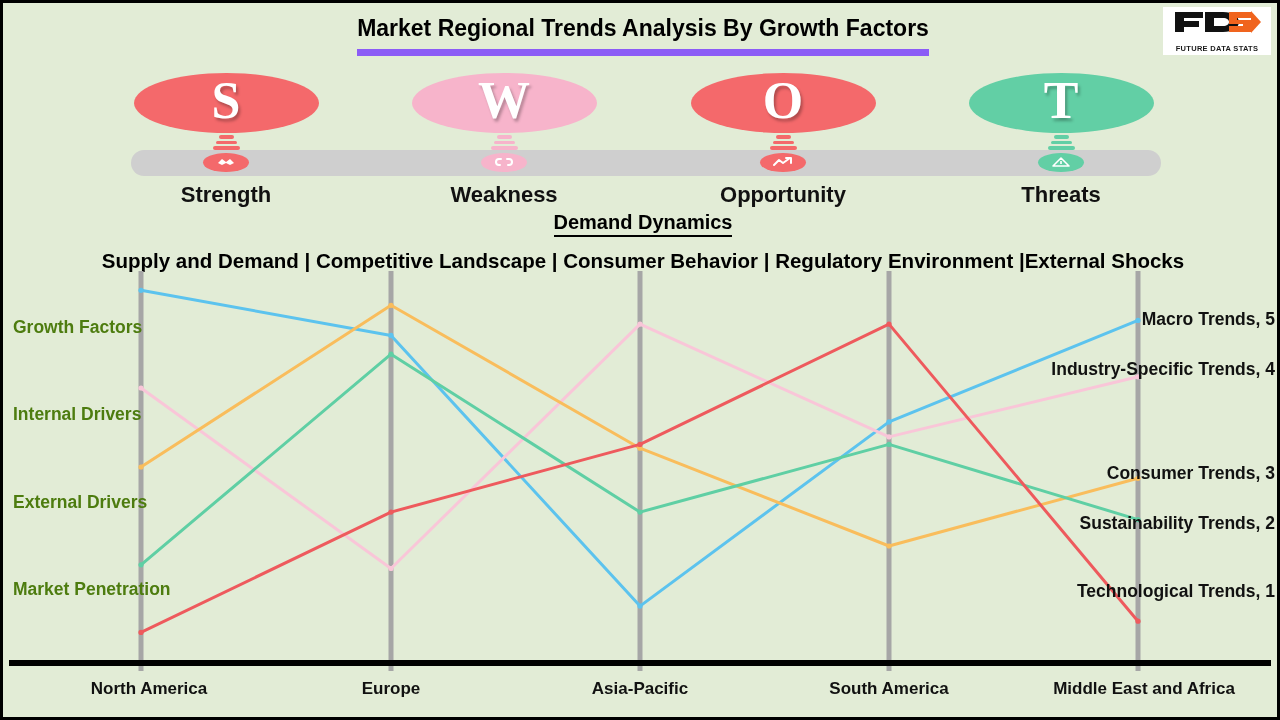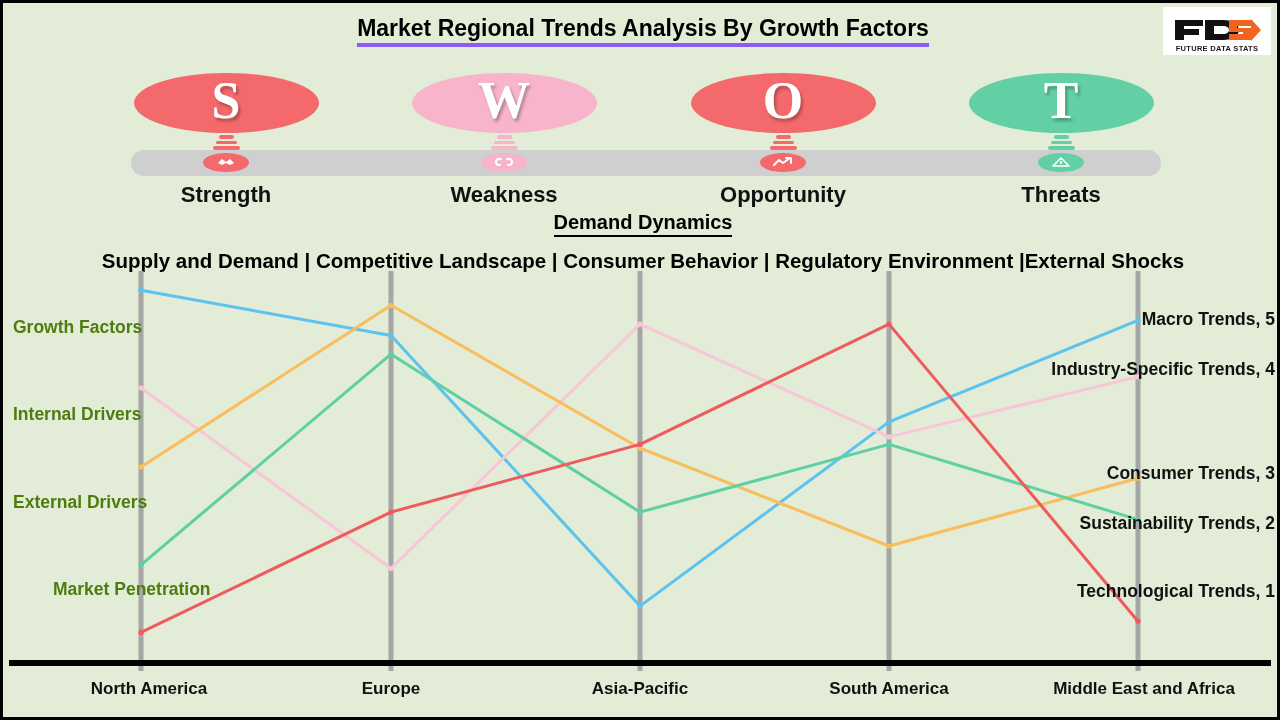--- a/index.html
+++ b/index.html
@@ -15,40 +15,40 @@
     background: #e2ecd6;
     border: 3px solid #000;
   }
 
   
   #logo {
     position: absolute; top: 4px; right: 6px;
     width: 108px; height: 48px;
     background: #ffffff;
     display: flex; flex-direction: column;
-    align-items: center; justify-content: flex-end;
+    align-items: center; justify-content: space-between;
     padding: 2px 4px;
   }
   #logo .mark {
     display: flex; align-items: center; justify-content: center;
     height: 26px;
   }
   #logo .tagline {
     font-size: 7.5px; font-weight: bold; letter-spacing: .3px;
     color: #1a1a1a; margin-top: 1px; white-space: nowrap;
   }
 
   
   #title {
     position: absolute; top: 12px; left: 0; width: 1280px;
     text-align: center;
     font-family: "Liberation Sans", sans-serif;
     font-size: 23px; font-weight: bold; color: #000;
   }
-  #title span { border-bottom: 4px solid #8b5cf6; padding-bottom: 2px; }
+  #title span { border-bottom: 7px solid #8b5cf6; padding-bottom: 8px; }
 
   
   #swot { position: absolute; top: 62px; left: 0; width: 1280px; height: 125px; }
   #swot .connector {
     position: absolute; left: 128px; top: 85px; width: 1030px; height: 26px;
     background: #cfcfcf; border-radius: 13px;
   }
   #swot .node { position: absolute; top: 0; width: 240px; text-align: center; }
   #swot .ellipse {
     position: relative; width: 185px; height: 60px; margin: 8px auto 0;
@@ -253,21 +253,21 @@
           <circle cx="388" cy="241.1" r="2.6" fill="#ee5a5d"></circle>
           <circle cx="637" cy="173.4" r="2.6" fill="#ee5a5d"></circle>
           <circle cx="886" cy="53.1" r="2.6" fill="#ee5a5d"></circle>
           <circle cx="1135" cy="350.2" r="2.6" fill="#ee5a5d"></circle>
         </svg>
     </div>
 
     <div class="axlabel-left" style="top:46px;">Growth Factors</div>
     <div class="axlabel-left" style="top:133px;">Internal Drivers</div>
     <div class="axlabel-left" style="top:221px;">External Drivers</div>
-    <div class="axlabel-left" style="top:308px;margin-left:40px;">Market Penetration</div>
+    <div class="axlabel-left" style="top:308px;">Market Penetration</div>
 
     <div class="axlabel-right" style="top:38px;  width:300px;">Macro Trends, 5</div>
     <div class="axlabel-right" style="top:88px;  width:270px;">Industry-Specific Trends, 4</div>
     <div class="axlabel-right" style="top:172px; width:300px;margin-top:20px;">Consumer Trends, 3</div>
     <div class="axlabel-right" style="top:242px; width:330px;">Sustainability Trends, 2</div>
     <div class="axlabel-right" style="top:310px; width:340px;">Technological Trends, 1</div>
 
     <div id="xaxis-rule"></div>
 
     <div id="xticks">

